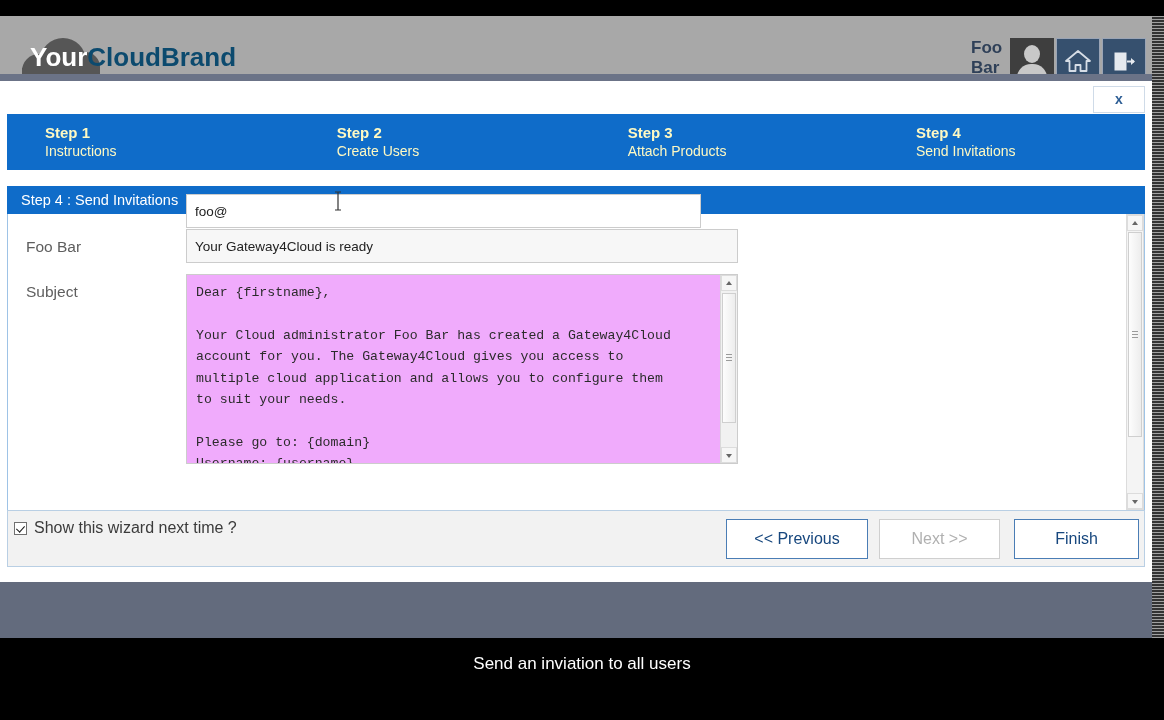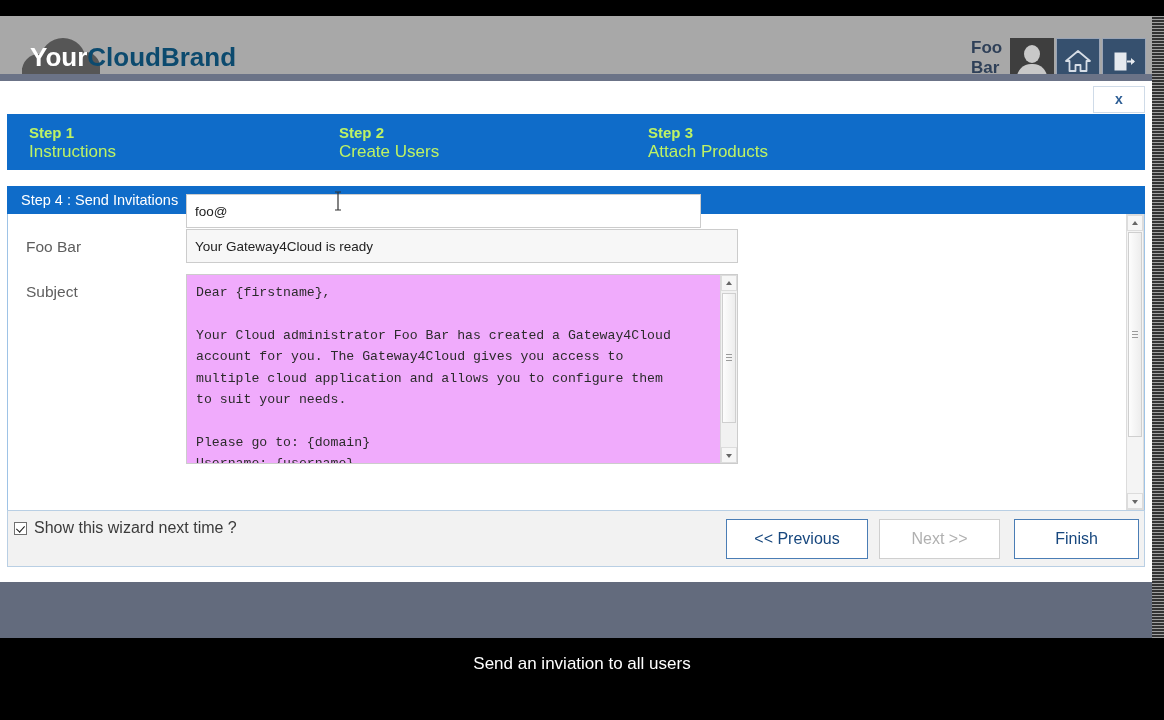--- a/index.html
+++ b/index.html
@@ -126,29 +126,29 @@
   }
 
   .steps {
     position: absolute; left: 7px; top: 28px;
     width: 1138px; height: 56px;
     background: #0f6cc9;
     display: flex;
     align-items: center;
   }
   .step {
-    padding-left: 22px;
-    color: #bef264;
+    padding-left: 38px;
+    color: #fef9c3;
   }
   .step1 { width: 288px; }
   .step2 { width: 287px; }
   .step3 { width: 284px; }
   .step4 { width: 260px; }
   .step-t { font-size: 15px; font-weight: bold; line-height: 19px; }
-  .step-s { font-size: 17px; line-height: 19px; }
+  .step-s { font-size: 14px; line-height: 19px; }
 
   .sec-head {
     position: absolute; left: 7px; top: 100px;
     width: 1138px; height: 28px;
     background: #0f6cc9;
     color: #ffffff;
     font-size: 14.5px;
     line-height: 28px;
     padding-left: 14px;
     box-sizing: border-box;
@@ -396,20 +396,24 @@
         <div class="step-t">Step 1</div>
         <div class="step-s">Instructions</div>
       </div>
       <div class="step step2">
         <div class="step-t">Step 2</div>
         <div class="step-s">Create Users</div>
       </div>
       <div class="step step3">
         <div class="step-t">Step 3</div>
         <div class="step-s">Attach Products</div>
+      </div>
+      <div class="step step4">
+        <div class="step-t">Step 4</div>
+        <div class="step-s">Send Invitations</div>
       </div>
     </div>
 
     <div class="sec-head">Step 4 : Send Invitations</div>
 
     <div class="form-area">
       <div class="lbl lbl-email">Foo Bar</div>
       <div class="lbl lbl-subj">Subject</div>
     </div>
 

